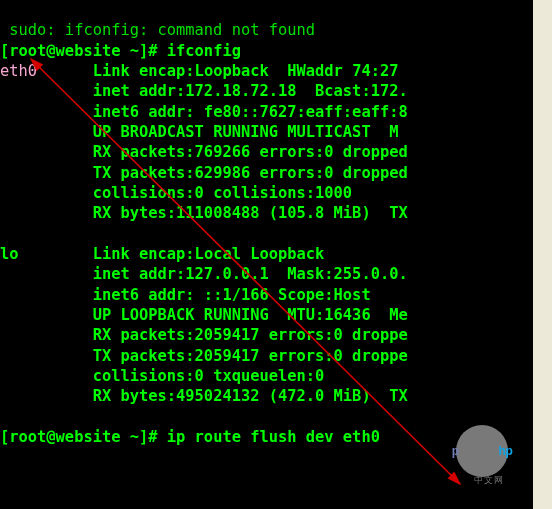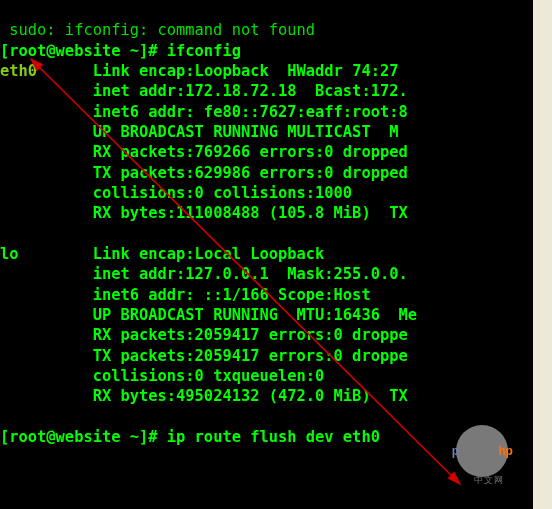--- a/index.html
+++ b/index.html
@@ -23,22 +23,22 @@
     box-sizing: border-box;
     position: relative;
   }
   
   .b {
     color: #00ff00;
     font-weight: bold;
   }
   
   .cy {
-    color: #84cc16;
-    font-weight: bold;
+    color: #f9a8d4;
+    font-weight: normal;
   }
   
   .wm {
     position: absolute;
     right: 44px;
     bottom: 32px;
     width: 52px;
     height: 52px;
     border-radius: 50%;
     background: rgba(220,220,220,0.55);
@@ -47,21 +47,21 @@
     justify-content: center;
     font-family: sans-serif;
     pointer-events: none;
   }
   .wm .p {
     font-size: 12px;
     font-weight: bold;
     letter-spacing: -0.5px;
   }
   .wm .p1 { color:#6f7db3; }
-  .wm .p2 { color:#f97316;margin-left:40px; }
+  .wm .p2 { color:#0ea5e9;margin-left:40px; }
   .wm-sub {
     position:absolute;
     right: 48px;
     bottom: 22px;
     font-family: Liberation Serif, serif;
     font-size: 9px;
     color: rgba(160,160,160,0.7);
     letter-spacing: 1px;
     pointer-events:none;
   }
@@ -83,31 +83,31 @@
   }
 </style>
 </head>
 <body>
 
 <div class="terminal">
 <span> sudo: ifconfig: command not found</span>
 <span class="b">[root@website ~]# </span><span class="b">ifconfig</span>
 <span class="cy">eth0</span><span class="b">      </span><span class="b">Link encap:Loopback  HWaddr 74:27</span>
 <span class="b">          </span><span class="b">inet addr:172.18.72.18  Bcast:172.</span>
-<span class="b">          </span><span class="b">inet6 addr: fe80::7627:eaff:root:8</span>
+<span class="b">          </span><span class="b">inet6 addr: fe80::7627:eaff:eaff:8</span>
 <span class="b">          </span><span class="b">UP BROADCAST RUNNING MULTICAST  M</span>
 <span class="b">          </span><span class="b">RX packets:769266 errors:0 dropped</span>
 <span class="b">          </span><span class="b">TX packets:629986 errors:0 dropped</span>
 <span class="b">          </span><span class="b">collisions:0 collisions:1000</span>
 <span class="b">          </span><span class="b">RX bytes:111008488 (105.8 MiB)  TX</span>
 
 <span class="b">lo</span><span class="b">        </span><span class="b">Link encap:Local Loopback</span>
 <span class="b">          </span><span class="b">inet addr:127.0.0.1  Mask:255.0.0.</span>
 <span class="b">          </span><span class="b">inet6 addr: ::1/166 Scope:Host</span>
-<span class="b">          </span><span class="b">UP BROADCAST RUNNING  MTU:16436  Me</span>
+<span class="b">          </span><span class="b">UP LOOPBACK RUNNING  MTU:16436  Me</span>
 <span class="b">          </span><span class="b">RX packets:2059417 errors:0 droppe</span>
 <span class="b">          </span><span class="b">TX packets:2059417 errors:0 droppe</span>
 <span class="b">          </span><span class="b">collisions:0 txqueuelen:0</span>
 <span class="b">          </span><span class="b">RX bytes:495024132 (472.0 MiB)  TX</span>
 
 <span class="b">[root@website ~]# </span><span class="b">ip route flush dev eth0</span>
 </div>
 
 <div class="sb"></div>
 

